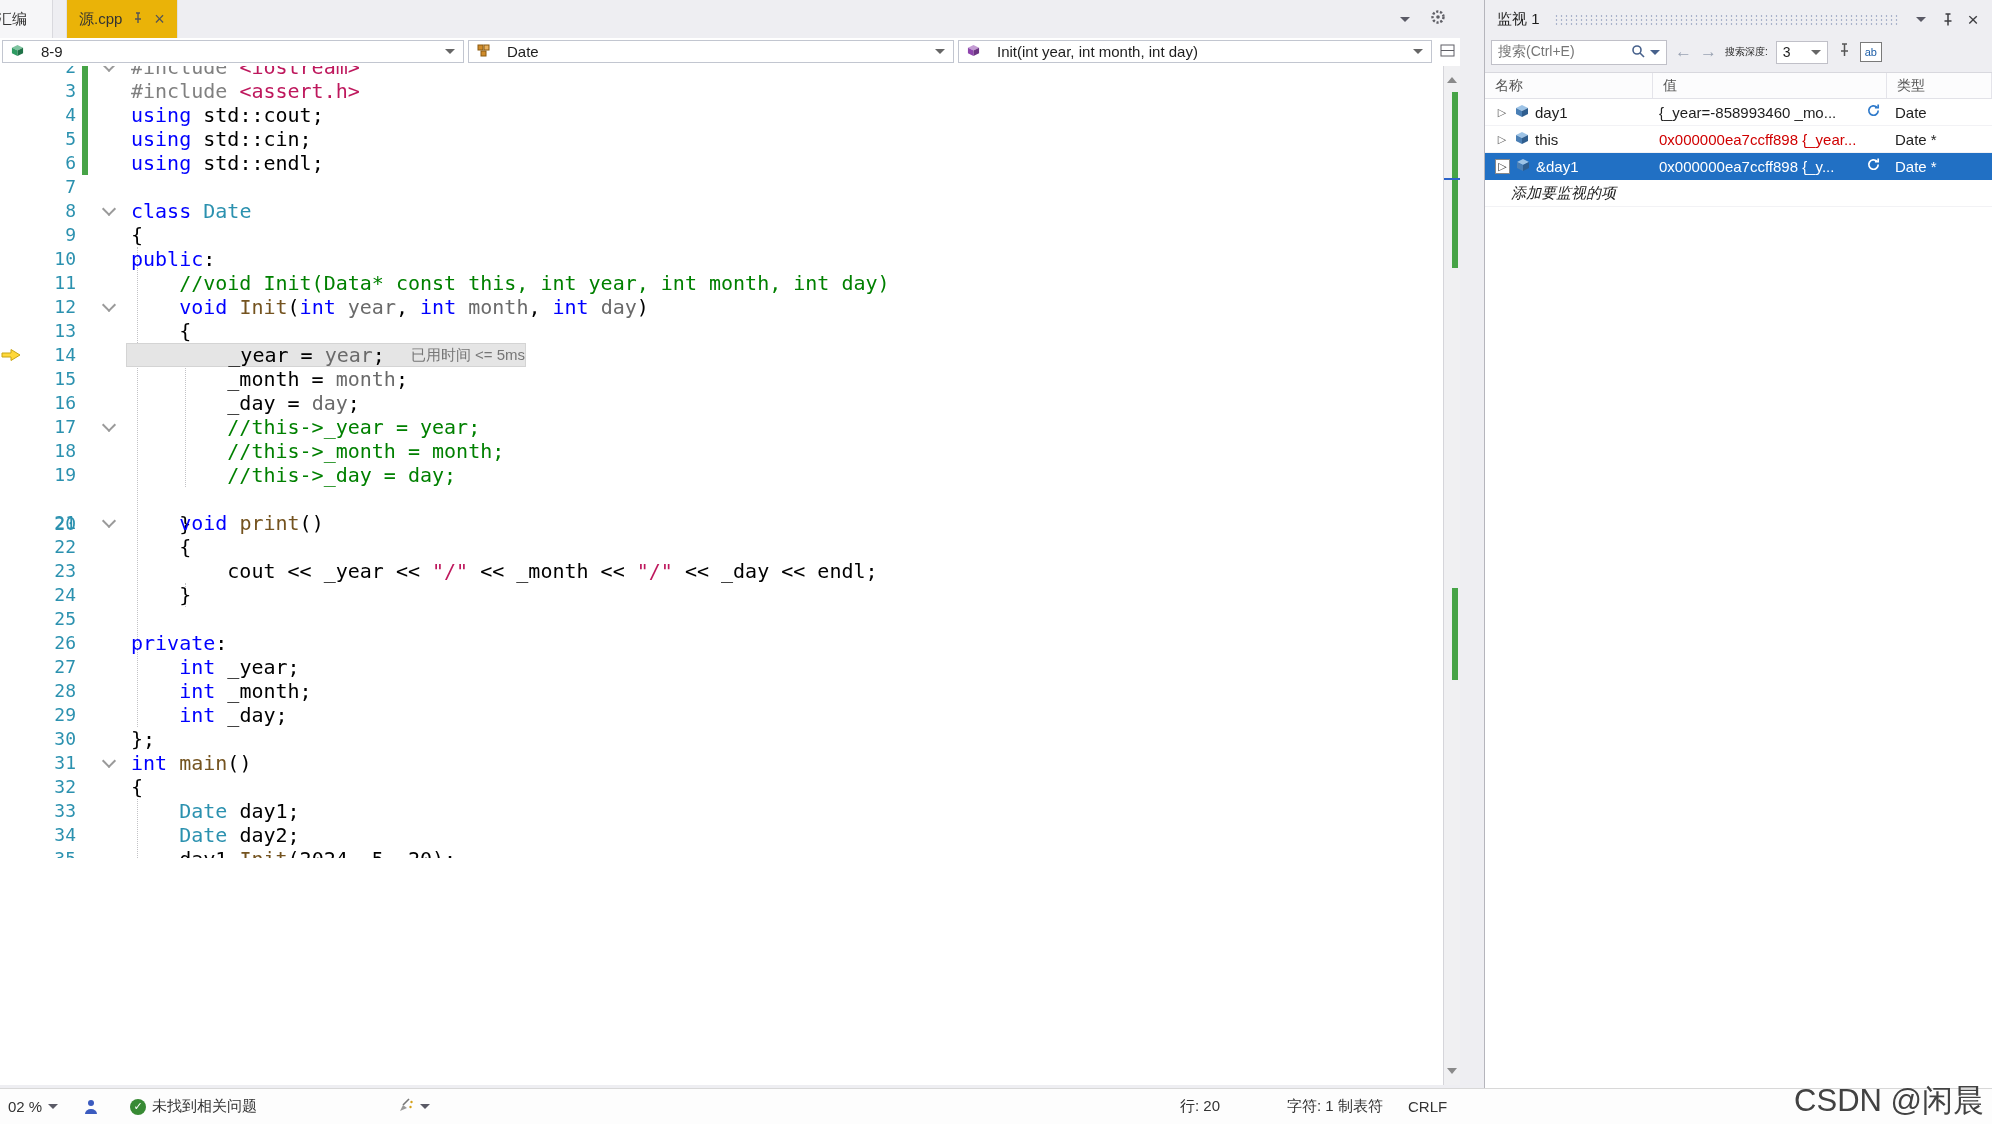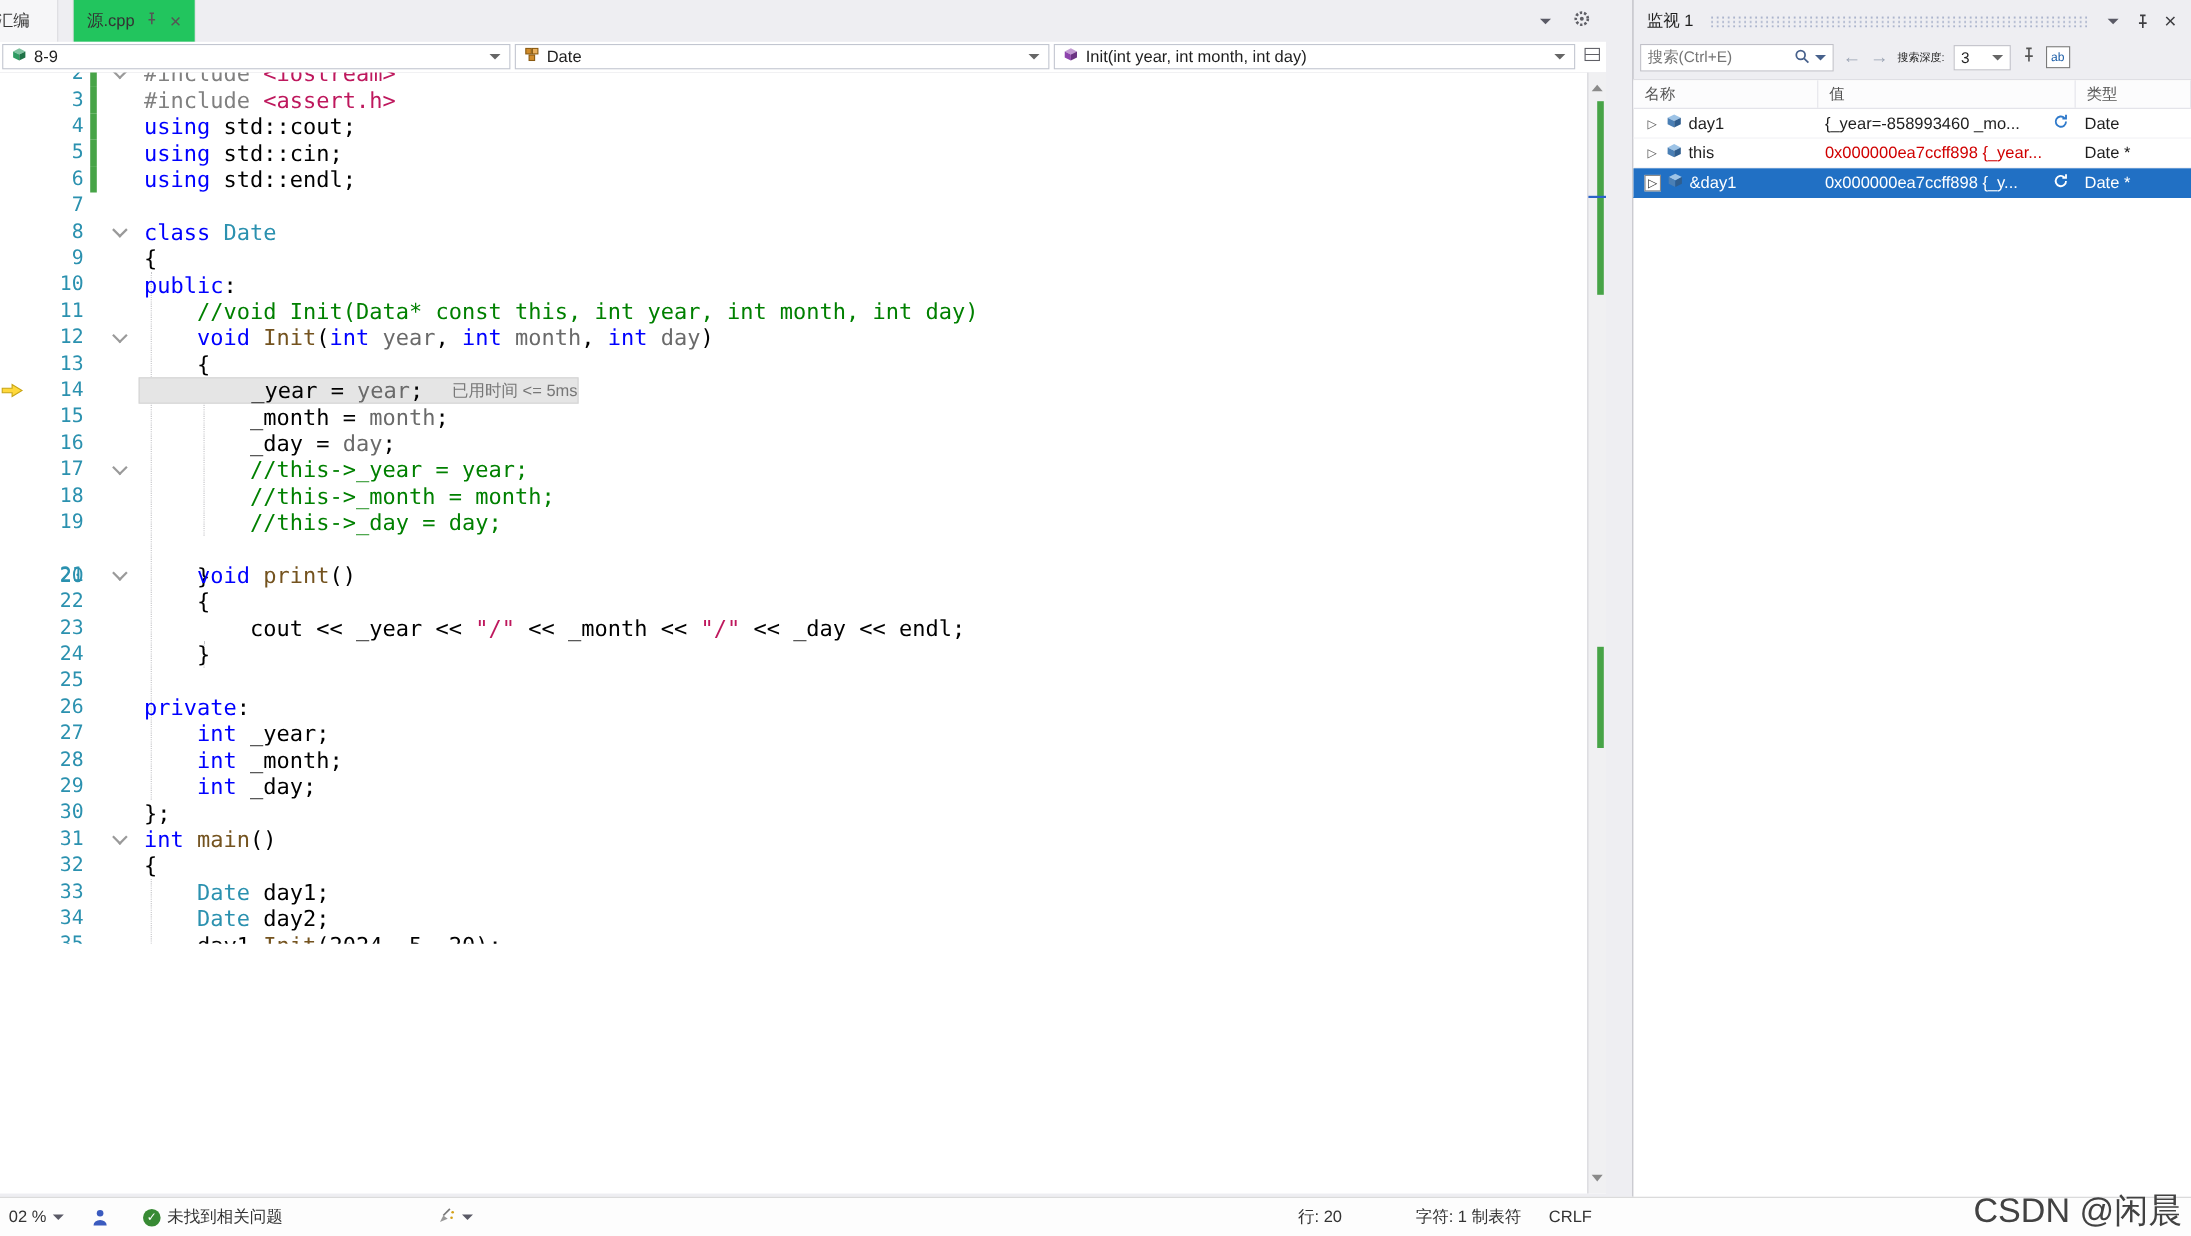--- a/index.html
+++ b/index.html
@@ -7,29 +7,29 @@
     width:1992px; height:1124px; position:relative; overflow:hidden;
     background:#eeeef2; font-family:"Liberation Sans",sans-serif;
     -webkit-font-smoothing:antialiased;
   }
   
   .tabbar { position:absolute; left:0; top:0; width:1460px; height:38px;
     background:#eeeef2; display:flex; align-items:stretch; }
   .tab { display:flex; align-items:center; padding:0 12px; font-size:15px; color:#333; }
   .tab.partial { width:52px; overflow:hidden; background:#f6f6f8; border-right:1px solid #d9d9de; padding:0; }
   .tab.partial .tlabel { margin-left:-18px; white-space:nowrap; }
-  .tab.active { background:#22c55e; margin-left:14px; gap:9px; box-shadow:0 0 0 1px #e0e0e4; }
+  .tab.active { background:#eab308; margin-left:14px; gap:9px; box-shadow:0 0 0 1px #e0e0e4; }
   .tab .closex { font-size:18px; color:#555; line-height:1; }
   .tabbar-icons { margin-left:auto; display:flex; align-items:center; gap:20px; padding-right:14px; }
   .caret { width:0; height:0; border-left:5px solid transparent; border-right:5px solid transparent; border-top:5px solid #5a5a66; }
   
   .navbar { position:absolute; left:0; top:38px; width:1460px; height:28px; background:#fff;
     border-bottom:1px solid #c6c6cc; }
   .combo { position:absolute; top:2px; height:23px; border:1px solid #c2c6d0; background:#fff;
-    display:flex; align-items:center; font-size:15px; color:#1e1e1e; padding:0 8px; gap:7px; box-sizing:border-box; }
+    display:flex; align-items:center; font-size:15px; color:#1e1e1e; padding:0 8px; gap:17px; box-sizing:border-box; }
   .combo .caret { margin-left:auto; border-top-color:#666; }
   .split-btn { position:absolute; left:1440px; top:5px; }
   
   .editor { position:absolute; left:0; top:66px; width:1460px; height:1019px; background:#fff; }
   #code-viewport { position:absolute; left:0; top:0; width:1441px; height:792px; overflow:hidden; }
   .guide { position:absolute; width:0; border-left:1px dotted #c2c2c6; z-index:0; }
   .cline { position:absolute; left:0; width:1438px; height:24px; display:flex; align-items:stretch; z-index:1; }
   .cline > div { flex:none; }
   .m-bp { width:30px; position:relative; }
   .m-bp svg { position:absolute; left:1px; top:5px; }
@@ -600,20 +600,27 @@
             <span class="vtext">0x000000ea7ccff898 {_y...</span>
             <span><svg width="15" height="15" viewBox="0 0 16 16">
                 <path d="M13 8a5 5 0 1 1-1.5-3.5" fill="none" stroke="#ffffff" stroke-width="1.8"></path>
                 <path d="M13 1.5 V5 H9.5" fill="none" stroke="#ffffff" stroke-width="1.8"></path>
               </svg></span>
           </div>
           <div class="c-type">
             <span>Date *</span>
           </div>
         </div>
+        <div class="w-row add">
+          <div class="c-name">
+            <span>添加要监视的项</span>
+          </div>
+          <div class="c-val"></div>
+          <div class="c-type"></div>
+        </div>
       </div>
   </div>
 </div>
 
 <div class="bottombar">
   <div class="bb" style="left:8px;">
     <span>02 %</span>
     <span class="caret"></span>
   </div>
   <div class="bb" style="left:84px;">

